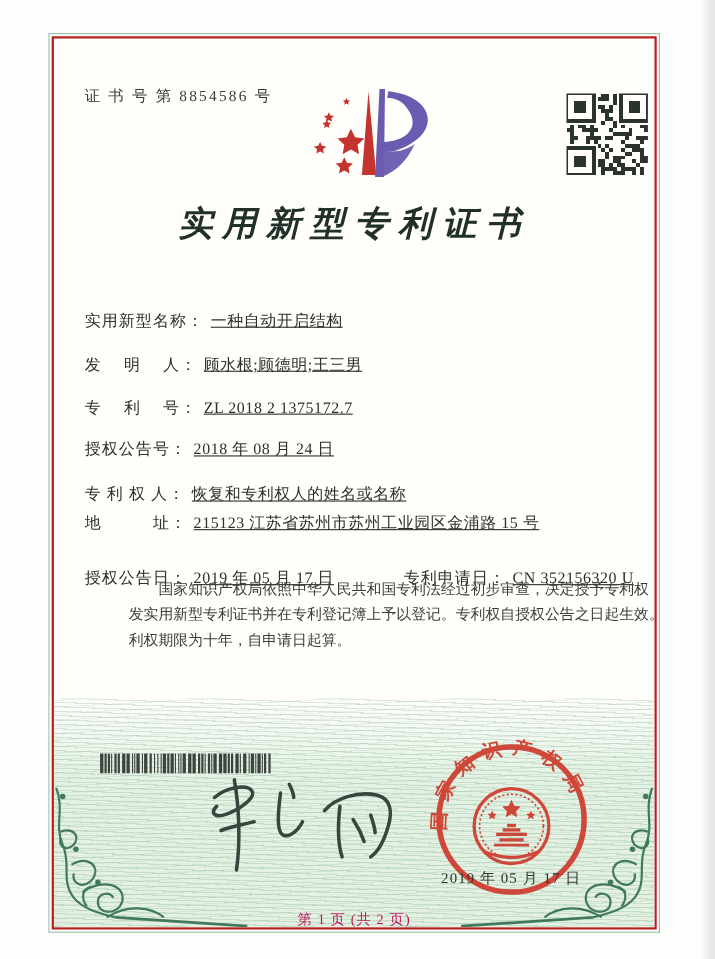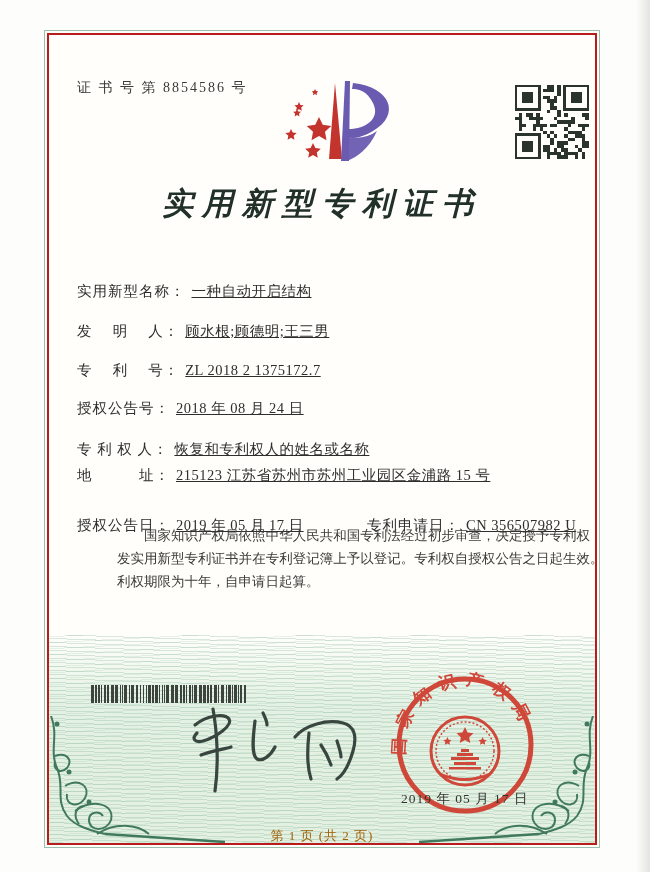--- a/index.html
+++ b/index.html
@@ -57,21 +57,21 @@
   .paras p { text-indent:2em; }
   .barcode { position:absolute; left:42px; top:650px; width:166px; height:18px; display:flex; align-items:stretch; }
   .barcode span { background:#3d443e; }
   .director { position:absolute; left:42px; top:694px; font-size:15px; color:#2e2e2c; letter-spacing:3px; }
   .director div { margin-bottom:10px; }
   .signature { position:absolute; left:128px; top:668px; }
   .seal { position:absolute; left:336px; top:630px; opacity:.92; }
   .seal-date { position:absolute; left:352px; top:755px; font-size:13.5px; color:#33332f; letter-spacing:1px; }
   .footer {
     position:absolute; left:0; right:0; top:792px;
-    text-align:center; font-size:13px; color:#a16207; letter-spacing:1px;
+    text-align:center; font-size:13px; color:#be185d; letter-spacing:1px;
   }
   .ornament { position:absolute; bottom:-3px; }
   .ornament.left { left:-4px; }
   .ornament.right { right:-4px; transform:scaleX(-1); }
 </style>
 </head>
 <body>
 
 <div class="paper">
 
@@ -221,21 +221,21 @@
 
     <div class="fields">
       <div class="frow" style="top:32px"><span class="lab">实用新型名称：</span><span class="val">一种自动开启结构</span></div>
       <div class="frow" style="top:72px"><span class="lab">发　 明　 人：</span><span class="val">顾水根;顾德明;王三男</span></div>
       <div class="frow" style="top:111px"><span class="lab">专　 利　 号：</span><span class="val">ZL 2018 2 1375172.7</span></div>
       <div class="frow" style="top:149px"><span class="lab">授权公告号：</span><span class="val">2018 年 08 月 24 日</span></div>
       <div class="frow" style="top:190px"><span class="lab">专 利 权 人：</span><span class="val">恢复和专利权人的姓名或名称</span></div>
       <div class="frow" style="top:216px"><span class="lab">地　　　址：</span><span class="val">215123 江苏省苏州市苏州工业园区金浦路 15 号</span></div>
       <div class="frow" style="top:266px">
         <span class="lab">授权公告日：</span><span class="val">2019 年 05 月 17 日</span>
-        <span class="grant-no"><span class="lab">专利申请日：</span><span class="val">CN 356507982 U</span></span>
+        <span class="grant-no"><span class="lab">专利申请日：</span><span class="val">CN 352156320 U</span></span>
       </div>
     </div>
 
     <div class="paras">
       <p>国家知识产权局依照中华人民共和国专利法经过初步审查，决定授予专利权，颁发实用新型专利证书并在专利登记簿上予以登记。专利权自授权公告之日起生效。专利权期限为十年，自申请日起算。</p>
     </div>
 
     <div class="barcode" id="barcode">
         <span style="width:3px;margin-right:1px"></span>
         <span style="width:2px;margin-right:1px"></span>

